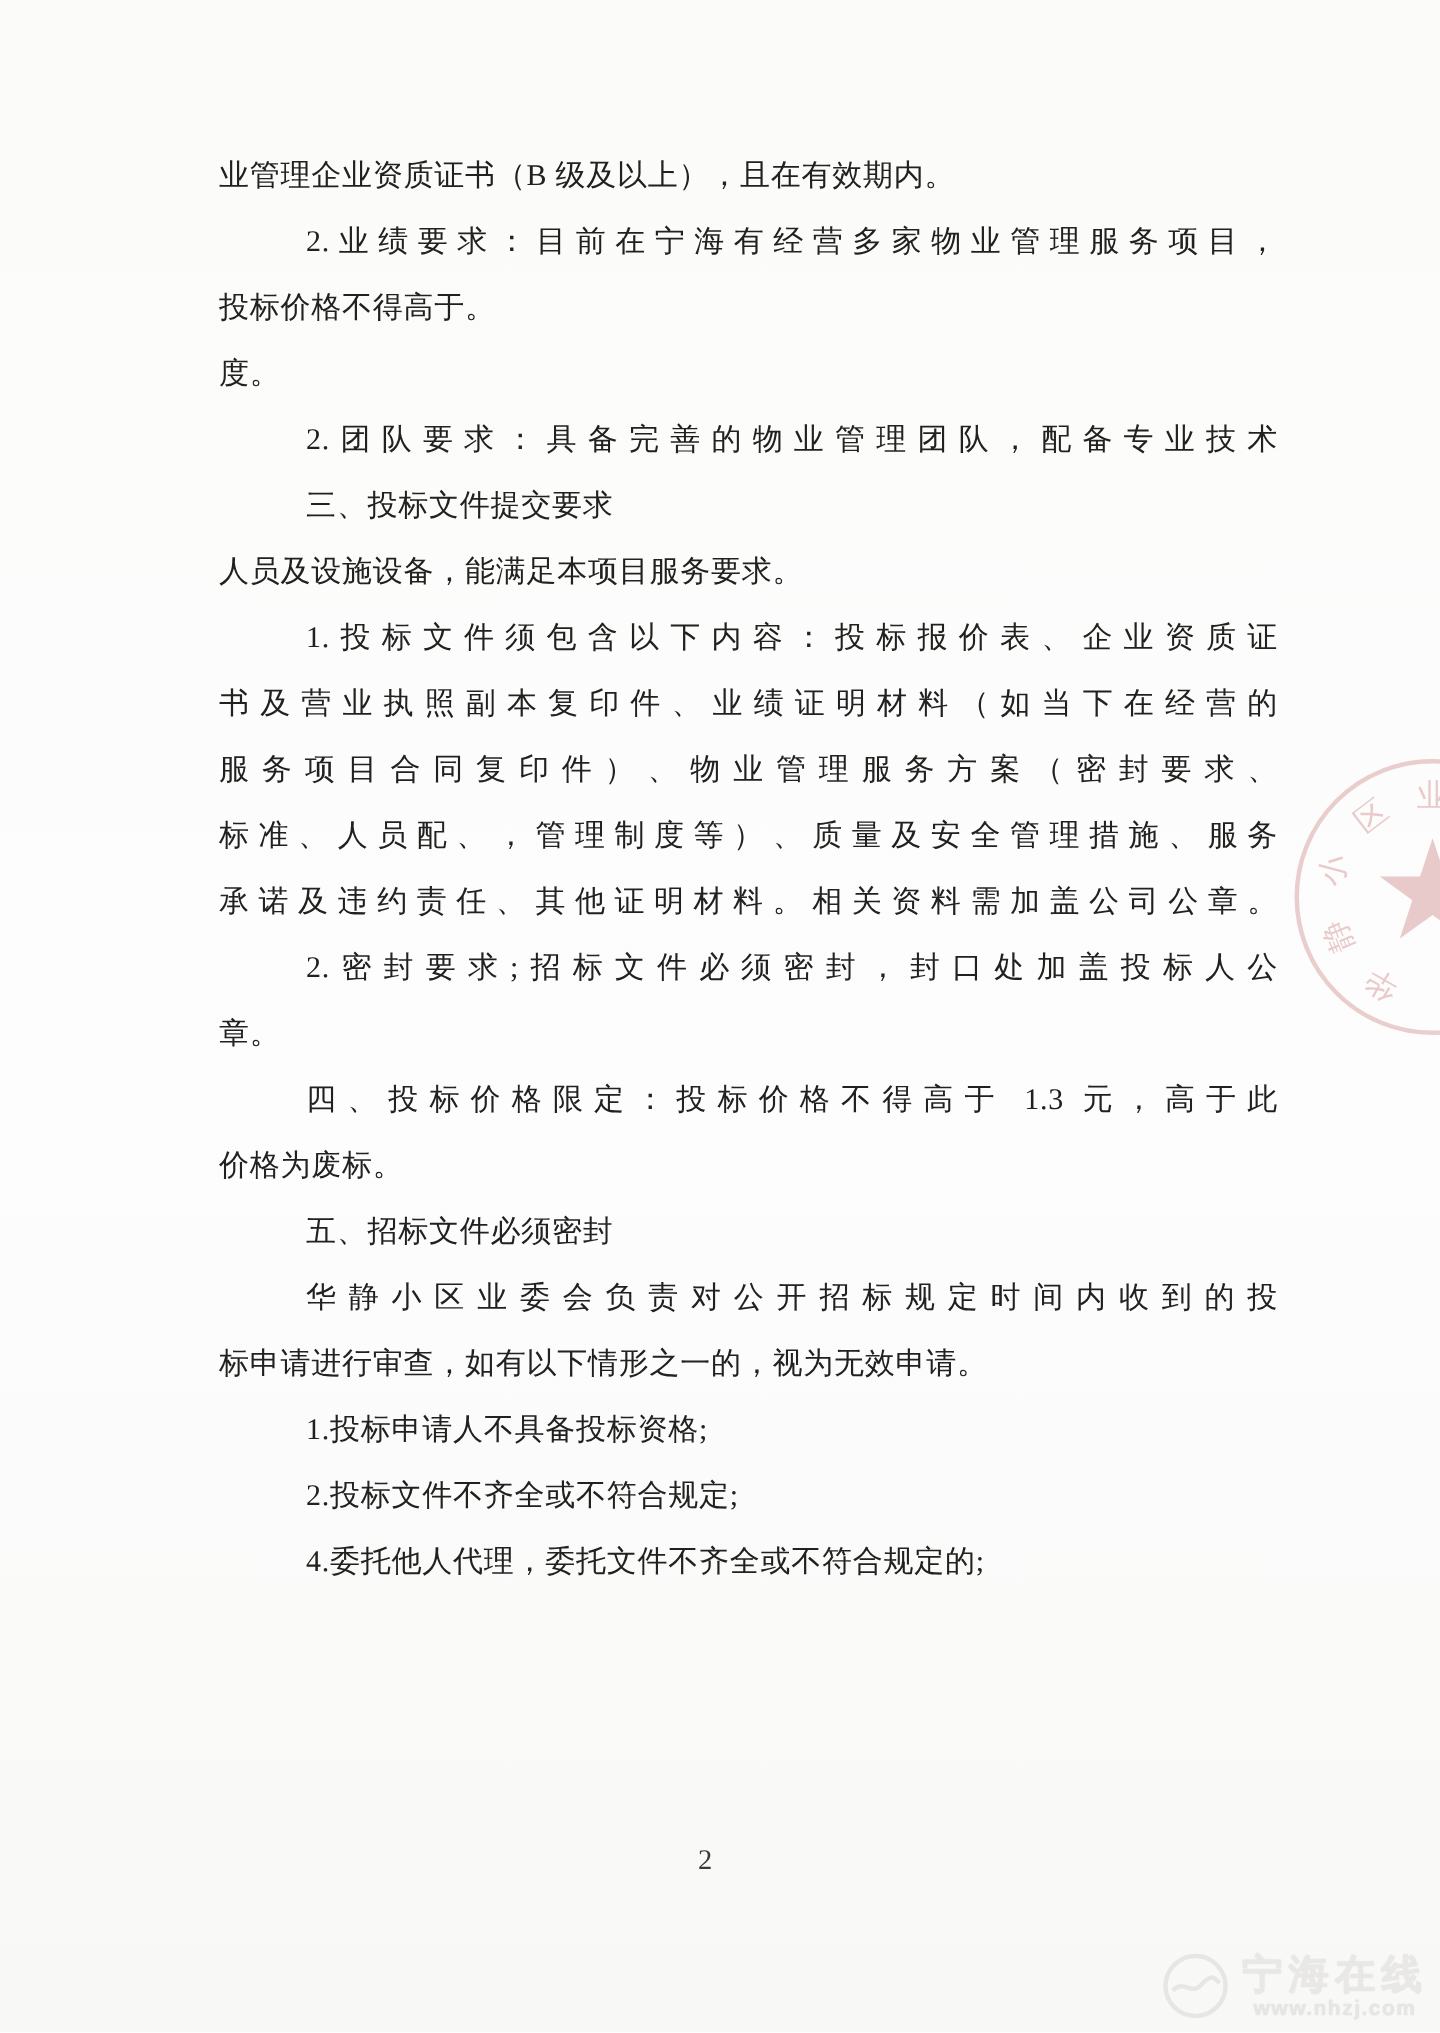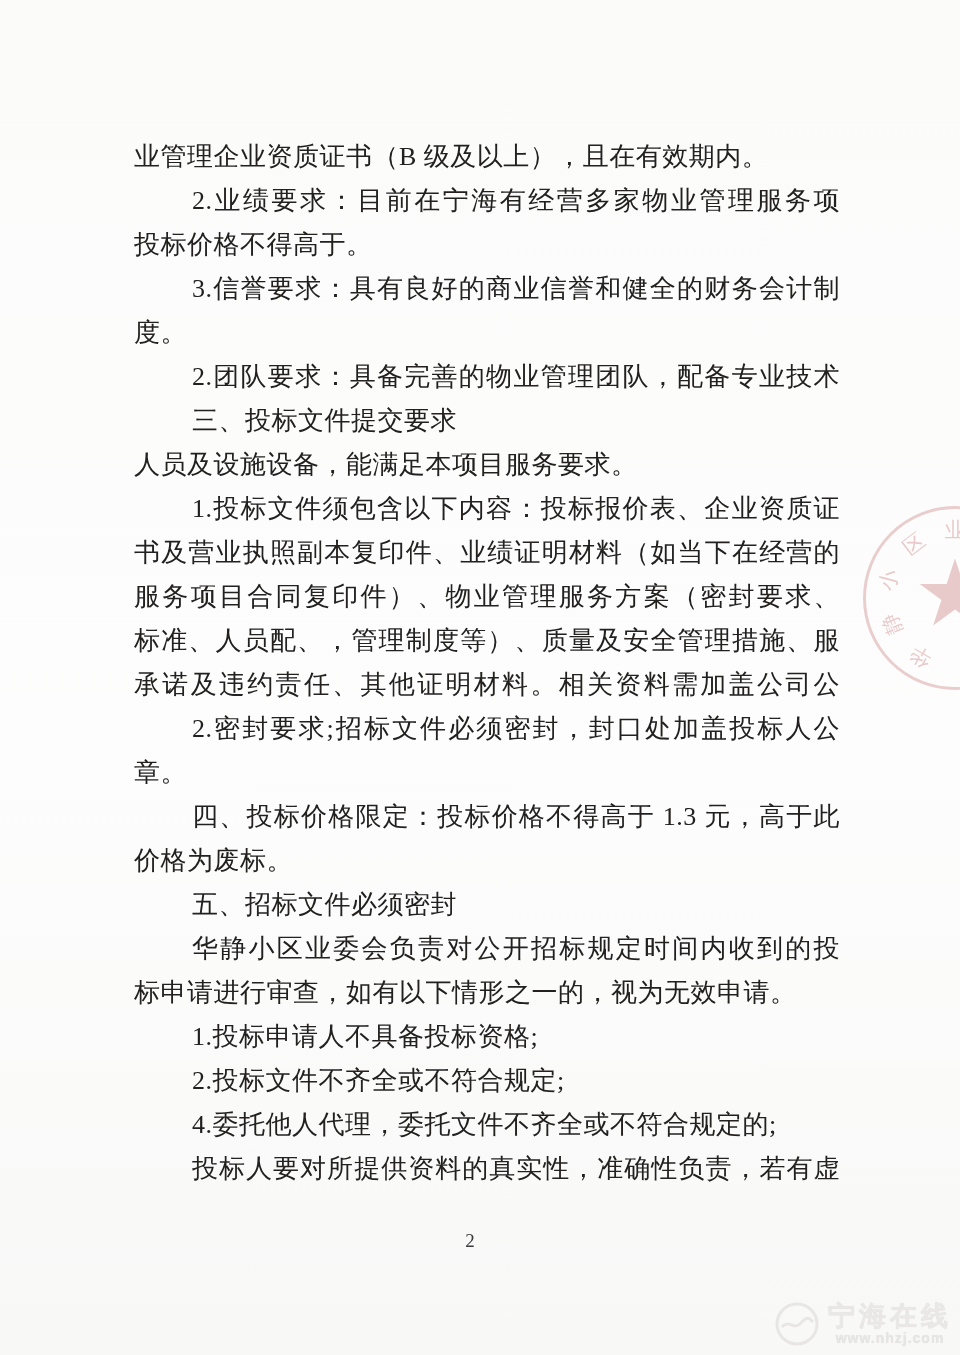--- a/index.html
+++ b/index.html
@@ -11,28 +11,27 @@
     position: relative;
     width: 960px;
     height: 1355px;
     overflow: hidden;
     background: linear-gradient(180deg, #fbfbfa 0%, #fdfdfd 55%, #f8f8f7 100%);
     font-family: "Liberation Serif", "DejaVu Serif", serif;
   }
   
   .doc-body {
     position: absolute;
-    left: 134px;
+    left: 146px;
     top: 95px;
     width: 706px;
-    font-size: 26px;
+    font-size: 20px;
     line-height: 44px;
     color: #222120;
     letter-spacing: 0.5px;
-    margin-top: 40px;
   }
   .line {
     height: 44px;
     white-space: nowrap;
   }
   .line.indent { padding-left: 58px; }
   .line.justify {
     white-space: normal;
     text-align: justify;
     text-align-last: justify;
@@ -117,41 +116,39 @@
 </style>
 </head>
 <body>
 
 <div class="page">
 
   <div class="doc-body">
       <div class="line">业管理企业资质证书（B 级及以上），且在有效期内。</div>
       <div class="line indent justify">2.业绩要求：目前在宁海有经营多家物业管理服务项目，</div>
       <div class="line">投标价格不得高于。</div>
-      <div class="line indent justify">3.信誉要求：具有良好的商业信誉和健全的财务会计制</div>
       <div class="line">度。</div>
       <div class="line indent justify">2.团队要求：具备完善的物业管理团队，配备专业技术</div>
       <div class="line indent">三、投标文件提交要求</div>
       <div class="line">人员及设施设备，能满足本项目服务要求。</div>
       <div class="line indent justify">1.投标文件须包含以下内容：投标报价表、企业资质证</div>
       <div class="line justify">书及营业执照副本复印件、业绩证明材料（如当下在经营的</div>
       <div class="line justify">服务项目合同复印件）、物业管理服务方案（密封要求、</div>
       <div class="line justify">标准、人员配、，管理制度等）、质量及安全管理措施、服务</div>
       <div class="line justify">承诺及违约责任、其他证明材料。相关资料需加盖公司公章。</div>
       <div class="line indent justify">2.密封要求;招标文件必须密封，封口处加盖投标人公</div>
       <div class="line">章。</div>
       <div class="line indent justify">四、投标价格限定：投标价格不得高于 1.3 元，高于此</div>
       <div class="line">价格为废标。</div>
       <div class="line indent">五、招标文件必须密封</div>
       <div class="line indent justify">华静小区业委会负责对公开招标规定时间内收到的投</div>
       <div class="line">标申请进行审查，如有以下情形之一的，视为无效申请。</div>
       <div class="line indent">1.投标申请人不具备投标资格;</div>
       <div class="line indent">2.投标文件不齐全或不符合规定;</div>
       <div class="line indent">4.委托他人代理，委托文件不齐全或不符合规定的;</div>
-      <div class="line indent justify">投标人要对所提供资料的真实性，准确性负责，若有虚</div>
     </div>
 
   <div class="page-number">2</div>
 
   <div class="stamp">
     <div class="stamp-ring"></div>
     <div class="stamp-star">★</div>
     <div>
         <span class="stamp-char" style="left: 70px; top: 162.89px; transform: rotate(-150deg);">华</span>
         <span class="stamp-char" style="left: 41.1762px; top: 130.022px; transform: rotate(-112.5deg);">静</span>

